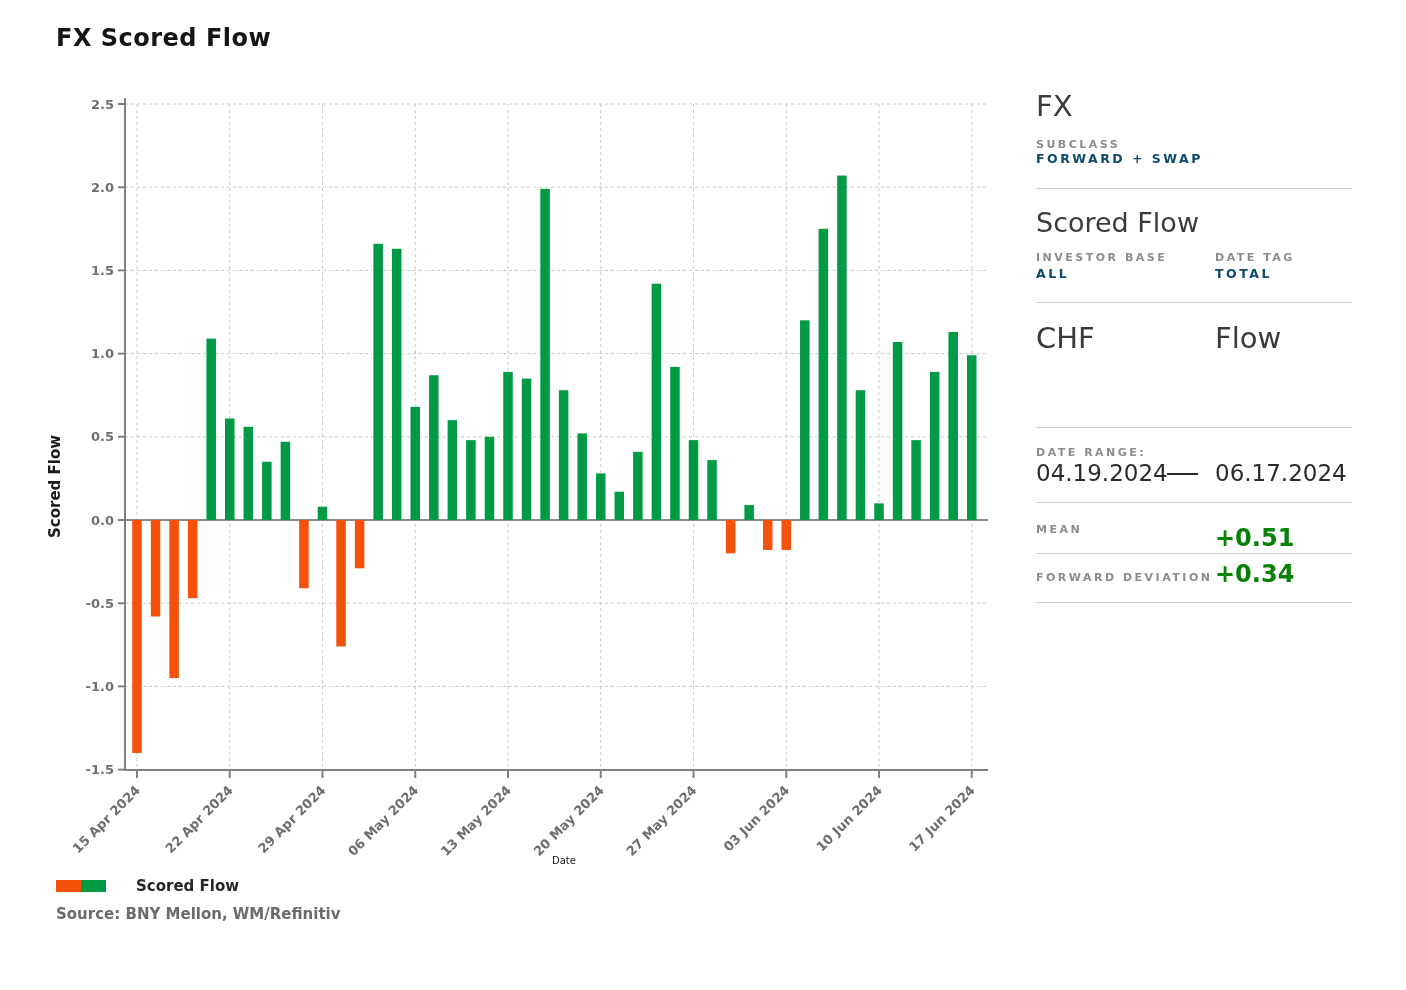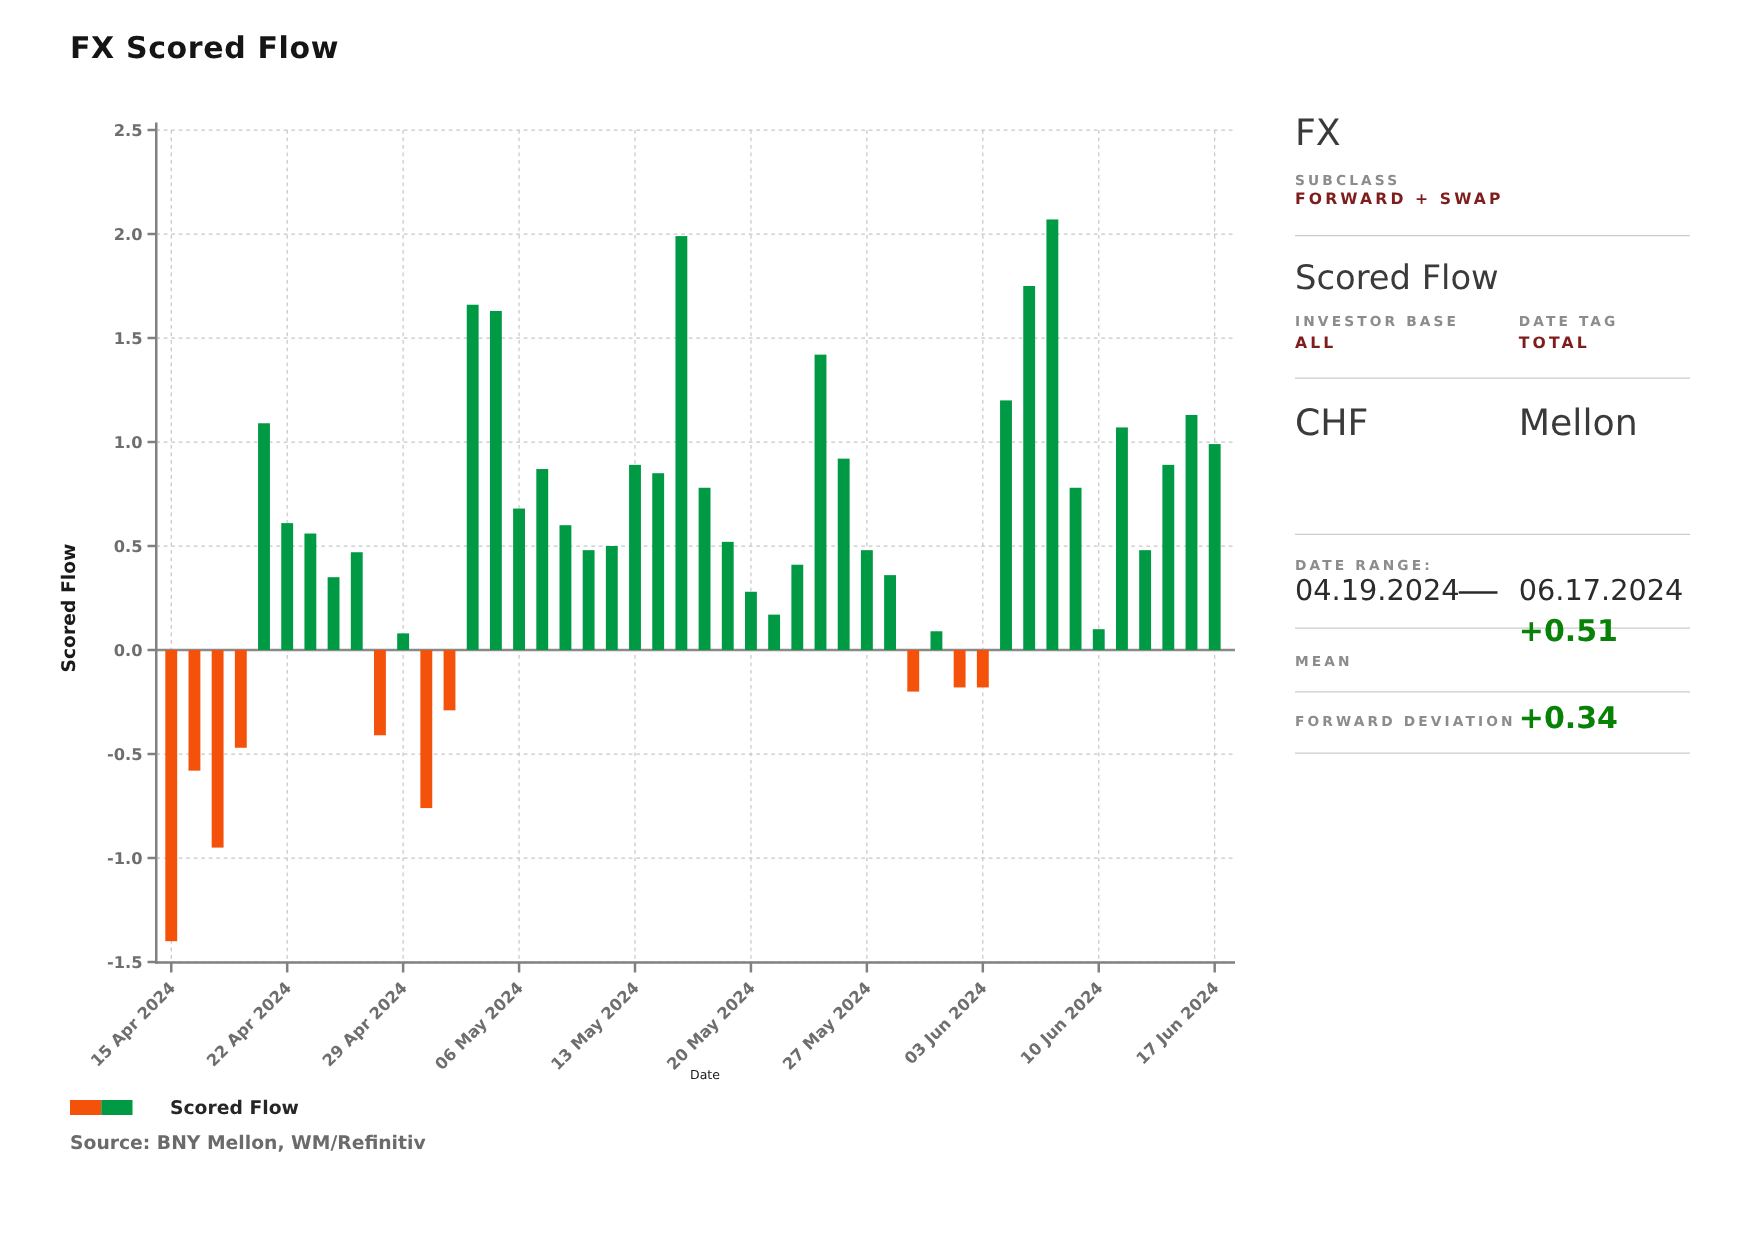--- a/index.html
+++ b/index.html
@@ -20,39 +20,39 @@
 
   .legend{position:absolute;left:56px;top:877px;display:flex;align-items:center;}
   .swatch{width:25px;height:12px;display:inline-block;}
   .legend-label{margin-left:30px;font-size:15px;font-weight:bold;color:#262626;}
   .source{position:absolute;left:56px;top:905px;font-size:15px;font-weight:bold;color:#6b6b6b;}
 
   .sidebar{position:absolute;left:1036px;top:85px;width:316px;height:540px;}
   .sidebar>*{position:absolute;left:0;white-space:nowrap;}
   .big{font-size:29px;color:#3a3a3a;line-height:1.1;}
   .lab{font-size:11px;font-weight:bold;color:#8c8c8c;letter-spacing:2.5px;}
-  .val{font-size:12.5px;font-weight:bold;color:#7f1d1d;letter-spacing:2.5px;}
+  .val{font-size:12.5px;font-weight:bold;color:#0c4a6e;letter-spacing:2.5px;}
   .r{width:316px;border:none;border-top:1px solid #ccc;margin:0;}
   .col2{left:179px !important;}
 
   .asset{top:6px;}
   .subclass-lab{top:53px;} .subclass-val{top:66px;}
   .r1{top:103px;}
   .metric{top:123px;font-size:27px;}
   .ib-lab{top:166px;} .ib-val{top:181px;}
   .dt-lab{top:166px;} .dt-val{top:181px;}
   .r2{top:217px;}
   .ccy{top:238px;} .freq{top:238px;}
   .r3{top:342px;}
   .dr-lab{top:361px;}
   .dr-date{top:377px;font-size:23px;color:#2b2b2b;line-height:1;}
   .dr-dash{top:388px;left:131px;width:31px;border-top:2px solid #2b2b2b;}
   .r4{top:417px;}
   .stat-lab-mean{top:438px;}
-  .stat-val-mean{top:408px;font-size:24px;font-weight:bold;line-height:1;text-align:center;}
+  .stat-val-mean{top:441px;font-size:24px;font-weight:bold;line-height:1;text-align:center;}
   .r5{top:468px;}
   .stat-lab-std{top:486px;}
   .stat-val-std{top:477px;font-size:24px;font-weight:bold;line-height:1;}
   .r6{top:517px;}
 </style>
 </head>
 <body>
 
 <div class="page">
 
@@ -185,21 +185,21 @@
     <hr class="r r1">
 
     <div class="big metric">Scored Flow</div>
     <div class="lab ib-lab">INVESTOR BASE</div>
     <div class="val ib-val">ALL</div>
     <div class="lab dt-lab col2">DATE TAG</div>
     <div class="val dt-val col2">TOTAL</div>
     <hr class="r r2">
 
     <div class="big ccy">CHF</div>
-    <div class="big freq col2">Mellon</div>
+    <div class="big freq col2">Flow</div>
     <hr class="r r3">
 
     <div class="lab dr-lab">DATE RANGE:</div>
     <div class="dr-date">04.19.2024</div>
     <div class="dr-dash"></div>
     <div class="dr-date col2">06.17.2024</div>
     <hr class="r r4">
 
     <div class="lab stat-lab-mean">MEAN</div>
     <div class="stat-val-mean col2" style="color: rgb(7, 130, 7);">+0.51</div>

